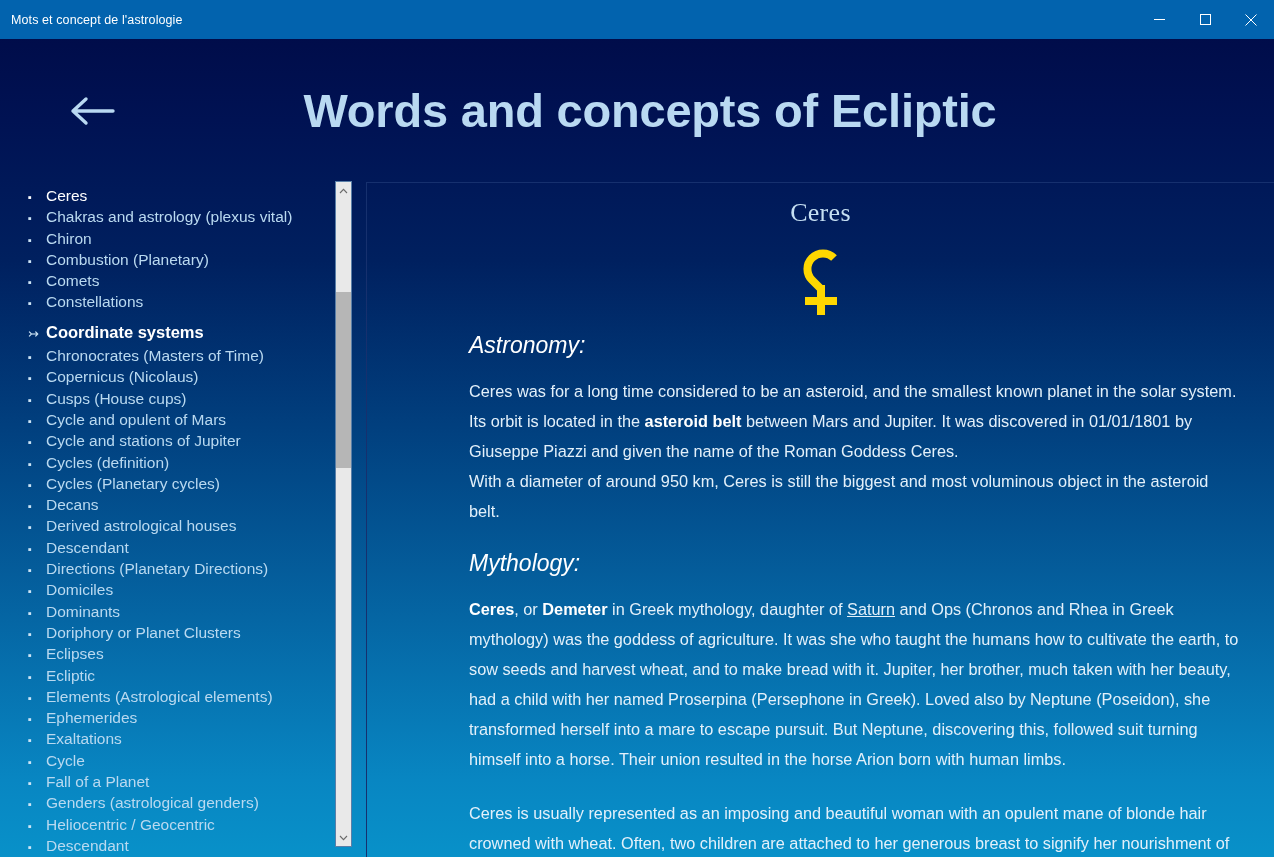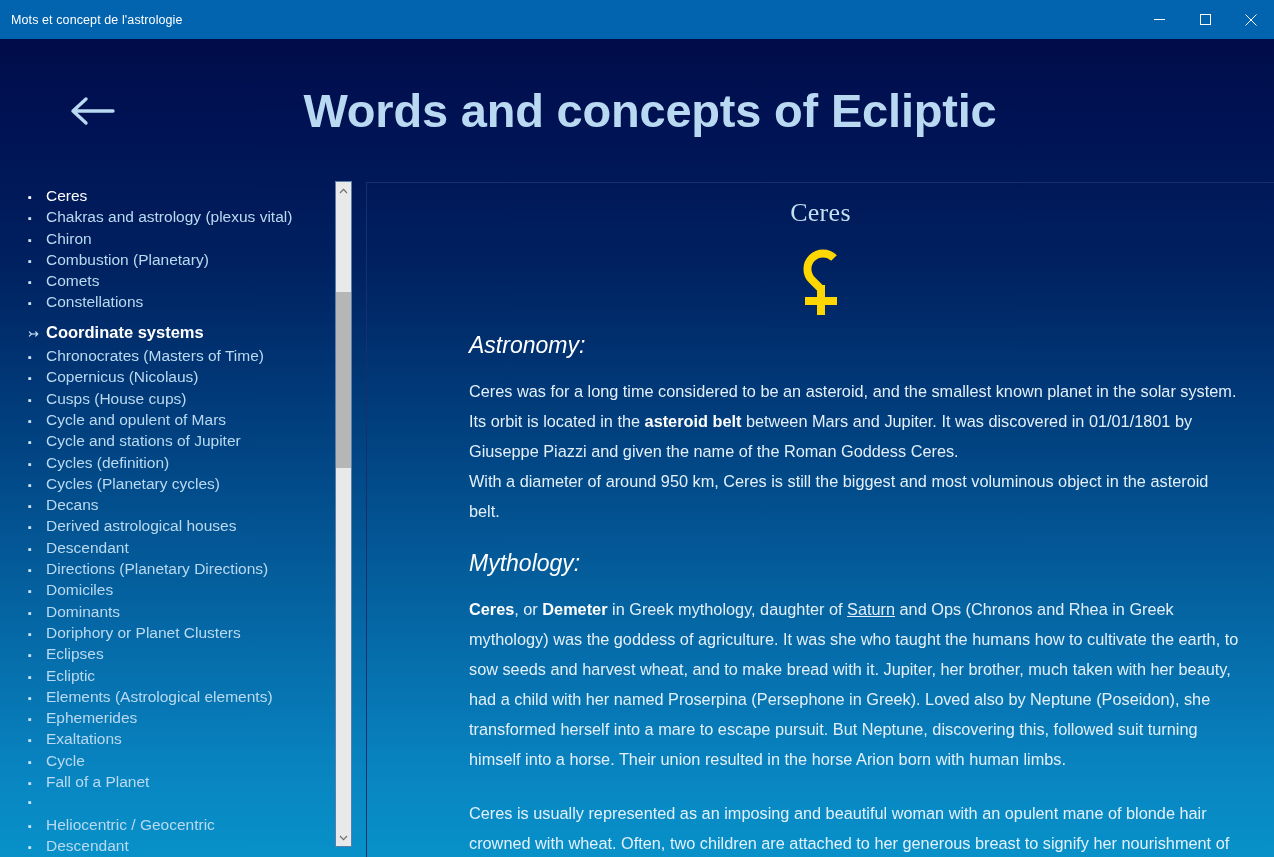--- a/index.html
+++ b/index.html
@@ -376,20 +376,21 @@
         <li class="nav-item">
           <span class="nav-bullet">▪</span>
           <span class="nav-label">Cycle</span>
         </li>
         <li class="nav-item">
           <span class="nav-bullet">▪</span>
           <span class="nav-label">Fall of a Planet</span>
         </li>
         <li class="nav-item">
           <span class="nav-bullet">▪</span>
+          <span class="nav-label">Genders (astrological genders)</span>
         </li>
         <li class="nav-item">
           <span class="nav-bullet">▪</span>
           <span class="nav-label">Heliocentric / Geocentric</span>
         </li>
         <li class="nav-item">
           <span class="nav-bullet">▪</span>
           <span class="nav-label">Descendant</span>
         </li>
       </ul>

